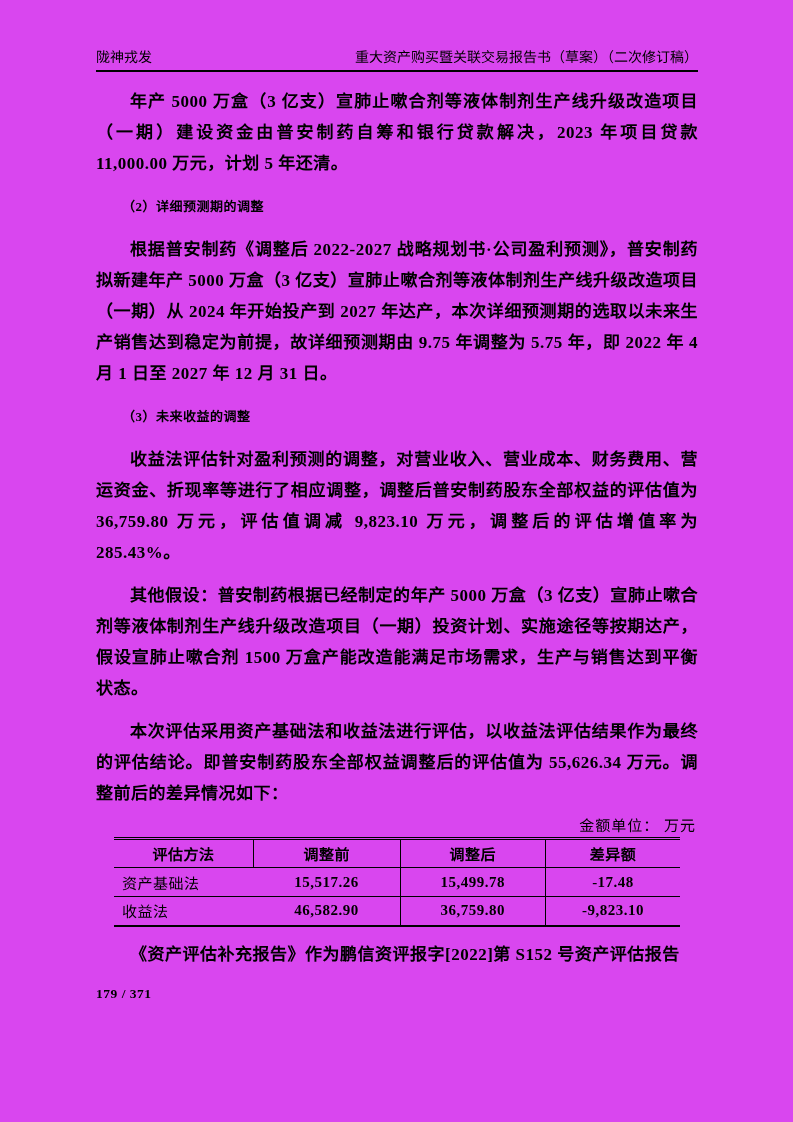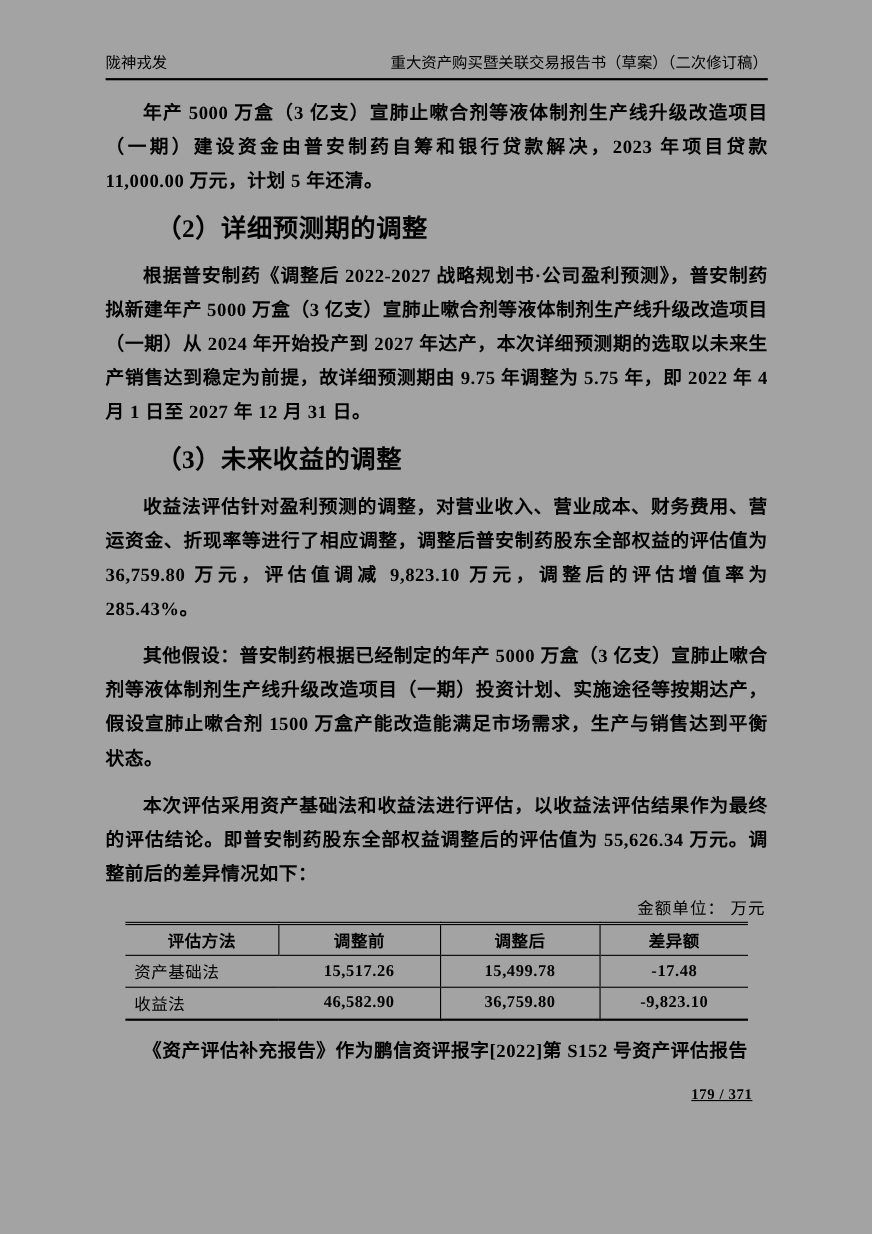--- a/index.html
+++ b/index.html
@@ -4,21 +4,21 @@
 <style>
   * { margin: 0; padding: 0; box-sizing: border-box; }
   html, body { background: #ffffff; }
   body {
     width: 793px; height: 1122px;
     font-family: "Liberation Serif", "DejaVu Serif", serif;
     color: #000;
     overflow: hidden;
     position: relative;
   }
-  .page { width: 793px; height: 1122px; background: #a3a3a3; }
+  .page { width: 793px; height: 1122px; background: #d946ef; }
   .inner { margin: 0 95px 0 96px; width: 602px; }
 
   
   .doc-header {
     padding-top: 46px;
     display: flex;
     justify-content: space-between;
     align-items: flex-end;
     border-bottom: 2px solid #000;
     padding-bottom: 4px;
@@ -34,21 +34,21 @@
     font-weight: bold;
     line-height: 31px;
     text-align: justify;
     text-justify: inter-character;
     text-indent: 2em;
     letter-spacing: 0.5px;
     margin-top: 12px;
   }
   .para.first { margin-top: 14px; }
   .sub-heading {
-    font-size: 23px;
+    font-size: 13px;
     font-weight: bold;
     line-height: 31px;
     text-indent: 2em;
     letter-spacing: 0.5px;
     margin-top: 12px;
   }
   .section-heading {
     font-size: 19px;
     font-weight: bold;
     line-height: 33px;
@@ -91,26 +91,25 @@
   .assess-table tbody tr:last-child td { border-bottom: none; }
   .assess-table tbody th { text-align: left; padding-left: 8px; font-weight: normal; }
   .col-method { width: 139px; }
   .col-before { width: 146px; }
   .col-after  { width: 145px; }
   .col-diff   { width: 134px; }
 
   
   .page-number {
     margin-top: 16px;
-    text-align: right;
+    text-align: left;
     font-size: 13.5px;
     font-weight: bold;
     padding-right: 14px;
     letter-spacing: 0.5px;
-    text-decoration: underline;
   }
 </style>
 </head>
 <body>
 
 <div class="page">
   <div class="inner">
 
     <div class="doc-header">
       <span class="h-left">陇神戎发</span>

